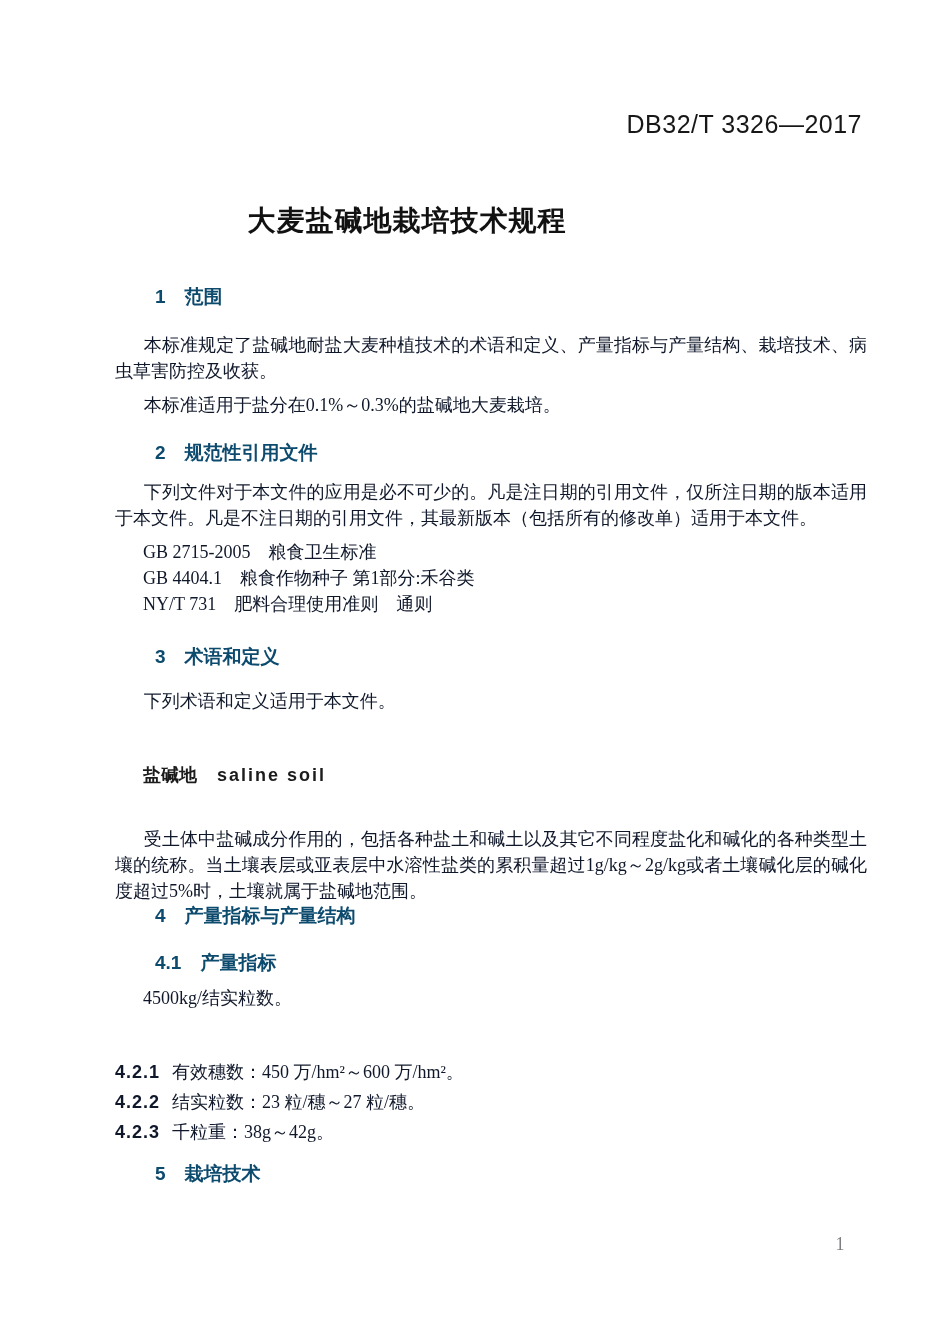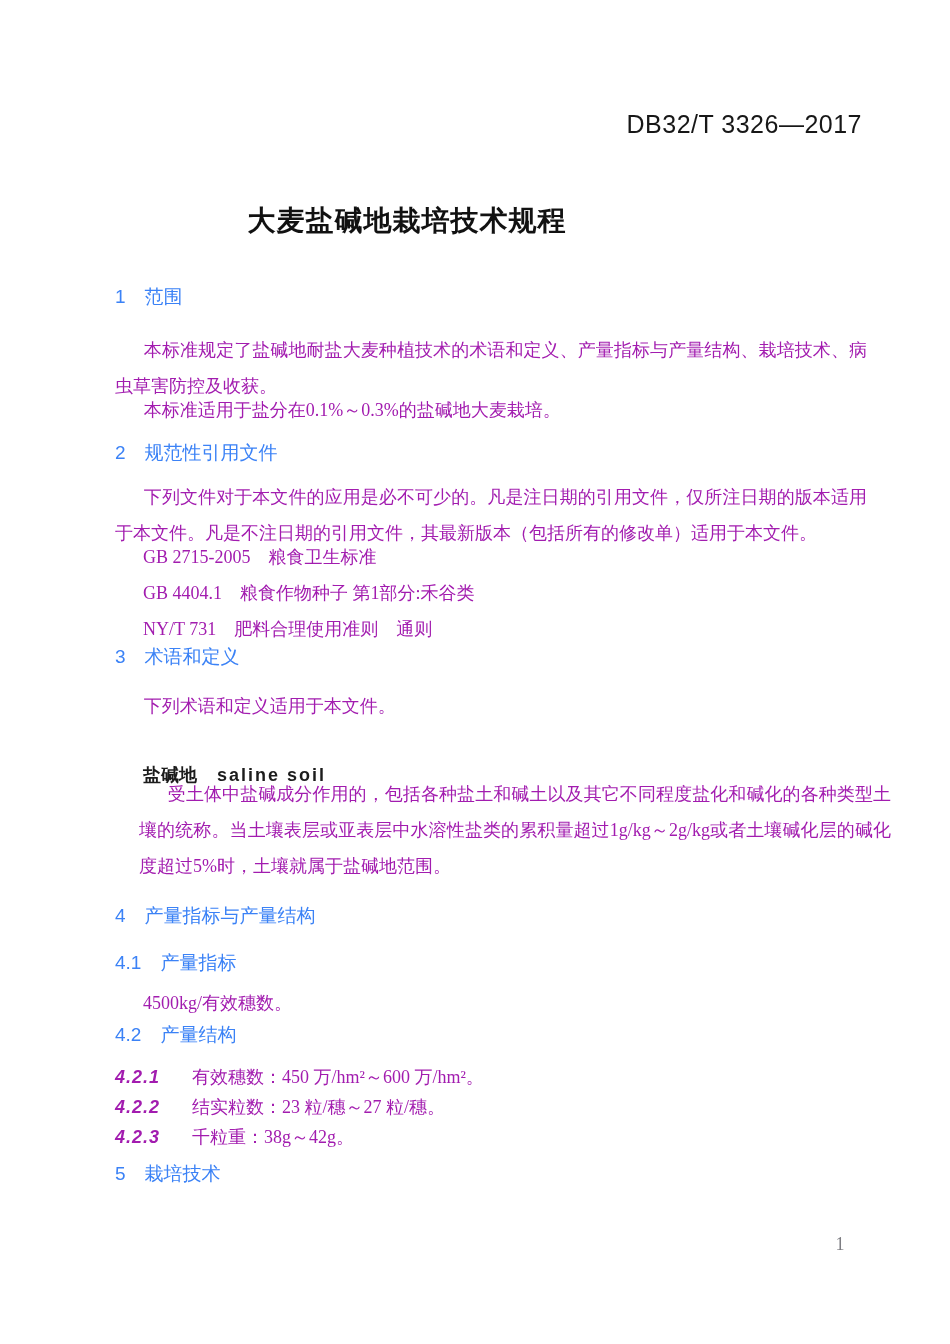--- a/index.html
+++ b/index.html
@@ -43,43 +43,44 @@
     text-align: center;
     font-family: Liberation Mono, monospace;
     font-size: 28px;
     font-weight: bold;
     letter-spacing: 1px;
     color: #111;
   }
   .sec-h {
     font-family: "Liberation Sans", "DejaVu Sans", sans-serif;
     font-size: 19px;
-    font-weight: normal;
+    font-weight: bold;
     line-height: 26px;
-    color: #3b82f6;
+    color: #0c4a6e;
     white-space: nowrap;
+    margin-left: 40px;
   }
   .body-text {
     font-family: "Liberation Serif", "DejaVu Serif", serif;
     font-size: 18px;
-    line-height: 36px;
+    line-height: 26px;
     text-align: justify;
-    color: #a21caf;
+    color: #0f172a;
   }
   .indent { text-indent: 1.6em; }
   .ml { margin-left: 28px; }
   .ref-line { white-space: nowrap; font-family: Liberation Serif, serif; }
   .clause-num {
     font-family: "Liberation Sans", "DejaVu Sans", sans-serif;
     font-weight: bold;
     font-size: 18px;
     letter-spacing: 1px;
   }
   .clause-row { white-space: nowrap; }
-  .clause-row .clause-num { margin-right: 32px; font-style: italic; }
+  .clause-row .clause-num { margin-right: 12px; }
   .term-line {
     font-family: "Liberation Sans", "DejaVu Sans", sans-serif;
     font-weight: bold;
     font-size: 18px;
     line-height: 26px;
     white-space: nowrap;
   }
   .term-en {
     margin-left: 20px;
     letter-spacing: 2px;
@@ -114,26 +115,25 @@
     <div class="ref-line">GB 2715-2005　粮食卫生标准</div>
     <div class="ref-line">GB 4404.1　粮食作物种子 第1部分:禾谷类</div>
     <div class="ref-line">NY/T 731　肥料合理使用准则　通则</div>
   </div>
 
   <div class="blk sec-h" style="top:644px;">3　术语和定义</div>
   <div class="blk body-text indent" style="top:688px;">下列术语和定义适用于本文件。</div>
   <div class="blk term-line ml" style="top:762px;">
     <span>盐碱地</span><span class="term-en">saline soil</span>
   </div>
-  <div class="blk body-text indent" style="top:776px;margin-left:24px;">受土体中盐碱成分作用的，包括各种盐土和碱土以及其它不同程度盐化和碱化的各种类型土壤的统称。当土壤表层或亚表层中水溶性盐类的累积量超过1g/kg～2g/kg或者土壤碱化层的碱化度超过5%时，土壤就属于盐碱地范围。</div>
+  <div class="blk body-text indent" style="top:826px;">受土体中盐碱成分作用的，包括各种盐土和碱土以及其它不同程度盐化和碱化的各种类型土壤的统称。当土壤表层或亚表层中水溶性盐类的累积量超过1g/kg～2g/kg或者土壤碱化层的碱化度超过5%时，土壤就属于盐碱地范围。</div>
 
   <div class="blk sec-h" style="top:903px;">4　产量指标与产量结构</div>
   <div class="blk sec-h" style="top:950px;">4.1　产量指标</div>
-  <div class="blk body-text ml" style="top:985px;">4500kg/有效穗数。</div>
-  <div class="blk sec-h" style="top:1022px;">4.2　产量结构</div>
+  <div class="blk body-text ml" style="top:985px;">4500kg/结实粒数。</div>
 
   <div class="blk body-text clause-row" style="top:1059px;">
     <span class="clause-num">4.2.1</span><span>有效穗数：450 万/hm²～600 万/hm²。</span>
   </div>
   <div class="blk body-text clause-row" style="top:1089px;">
     <span class="clause-num">4.2.2</span><span>结实粒数：23 粒/穗～27 粒/穗。</span>
   </div>
   <div class="blk body-text clause-row" style="top:1119px;">
     <span class="clause-num">4.2.3</span><span>千粒重：38g～42g。</span>
   </div>

